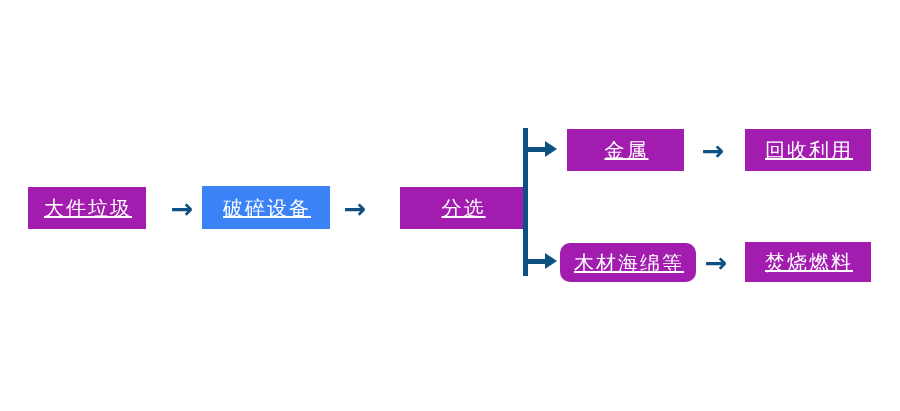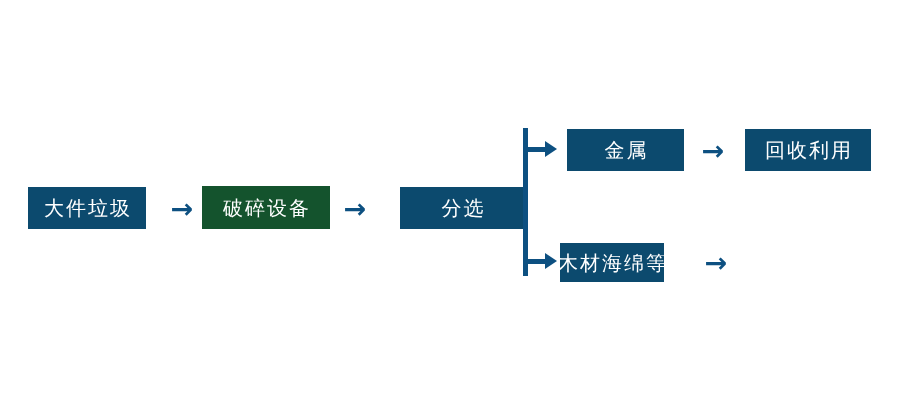--- a/index.html
+++ b/index.html
@@ -25,22 +25,22 @@
     justify-content: center;
     color: #ffffff;
     font-size: 20px;
     line-height: 1;
     letter-spacing: 2px;
     text-indent: 2px;
     white-space: nowrap;
     box-sizing: border-box;
     font-family: "DejaVu Sans", "Liberation Sans", sans-serif;
   }
-  .node-blue { background: #0c4a6e; }
-  .node-red  { background: #14532d; }
+  .node-blue { background: #a21caf; text-decoration: underline; }
+  .node-red  { background: #3b82f6; text-decoration: underline; }
 
   .arrow {
     position: absolute;
     display: flex;
     align-items: center;
     justify-content: center;
     color: #0d5081;
     font-size: 27px;
     line-height: 1;
     font-weight: 700;
@@ -89,18 +89,19 @@
 
   <div class="node node-blue" style="left:567px; top:129px; width:117px; height:42px;">金属</div>
 
   <div class="arrow" style="left:694px; top:135px; width:38px; height:30px;">→</div>
 
   <div class="node node-blue" style="left:745px; top:129px; width:126px; height:42px;text-align:right;">回收利用</div>
 
   <div class="branch-stub" style="left:528px; top:259px; width:18px; height:5px;"></div>
   <div class="branch-head" style="left:545px; top:253px;"></div>
 
-  <div class="node node-blue" style="left:560px; top:243px; width:104px; height:39px;">木材海绵等</div>
+  <div class="node node-blue" style="left:560px; top:243px; width:136px; height:39px;border-radius:10px;">木材海绵等</div>
 
   <div class="arrow" style="left:697px; top:247px; width:38px; height:30px;">→</div>
 
+  <div class="node node-blue" style="left:745px; top:242px; width:126px; height:40px;">焚烧燃料</div>
 
 </div>
 
 </body></html>

